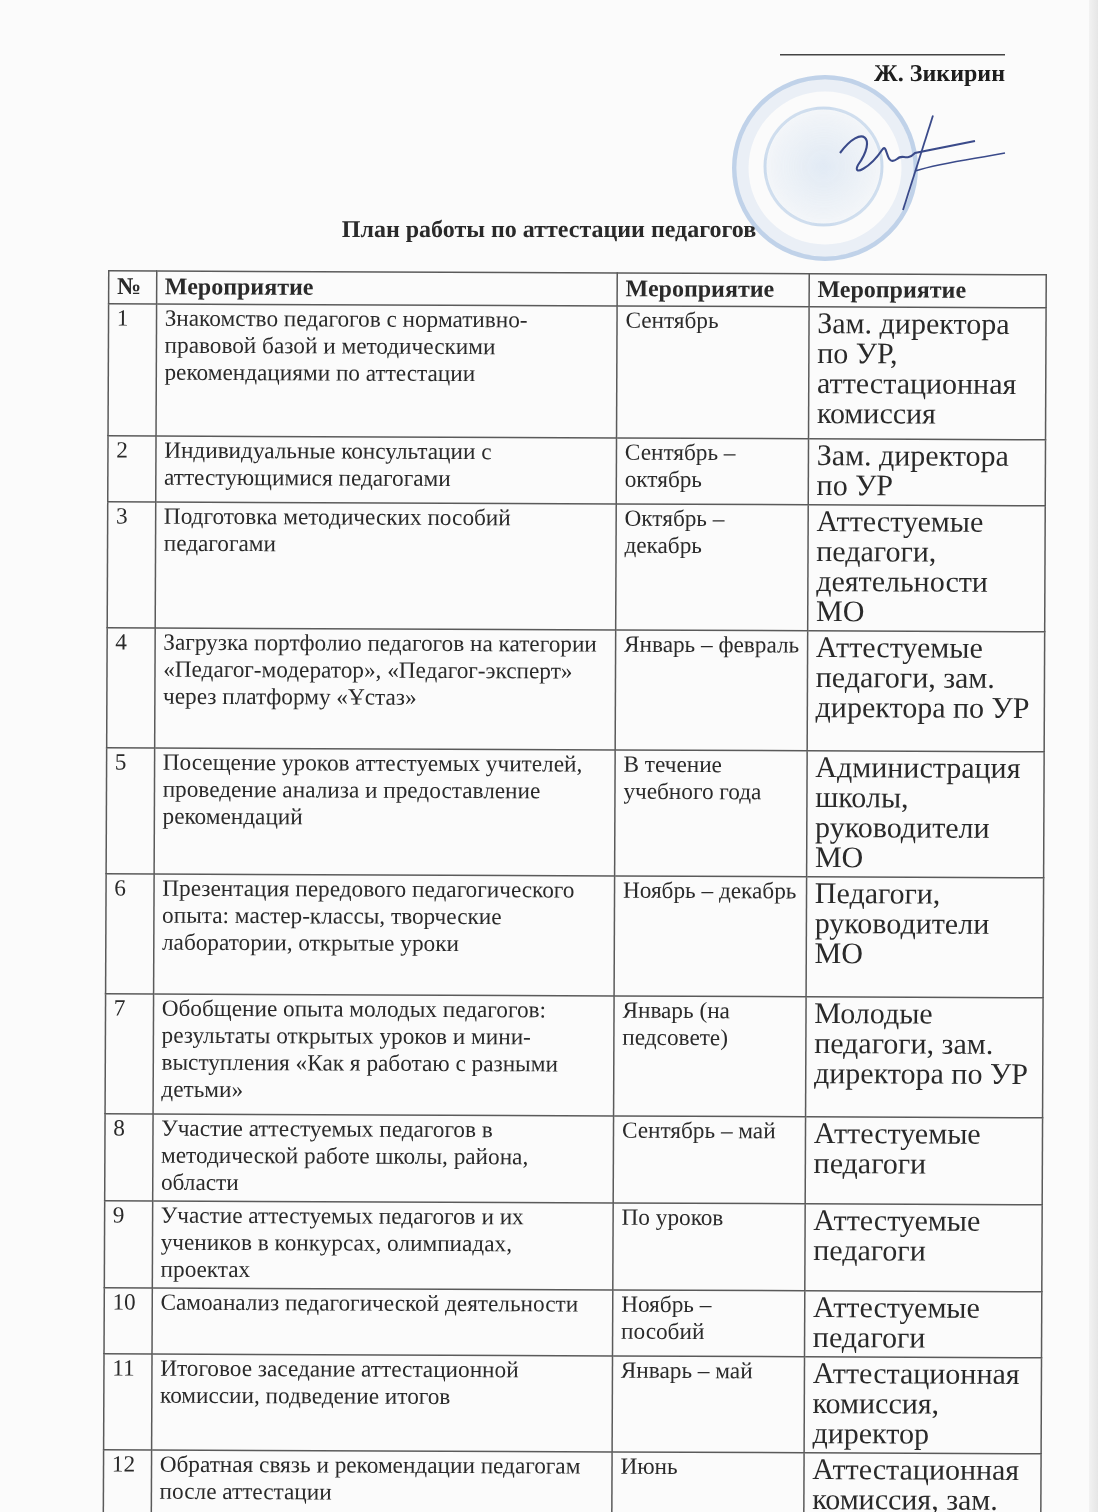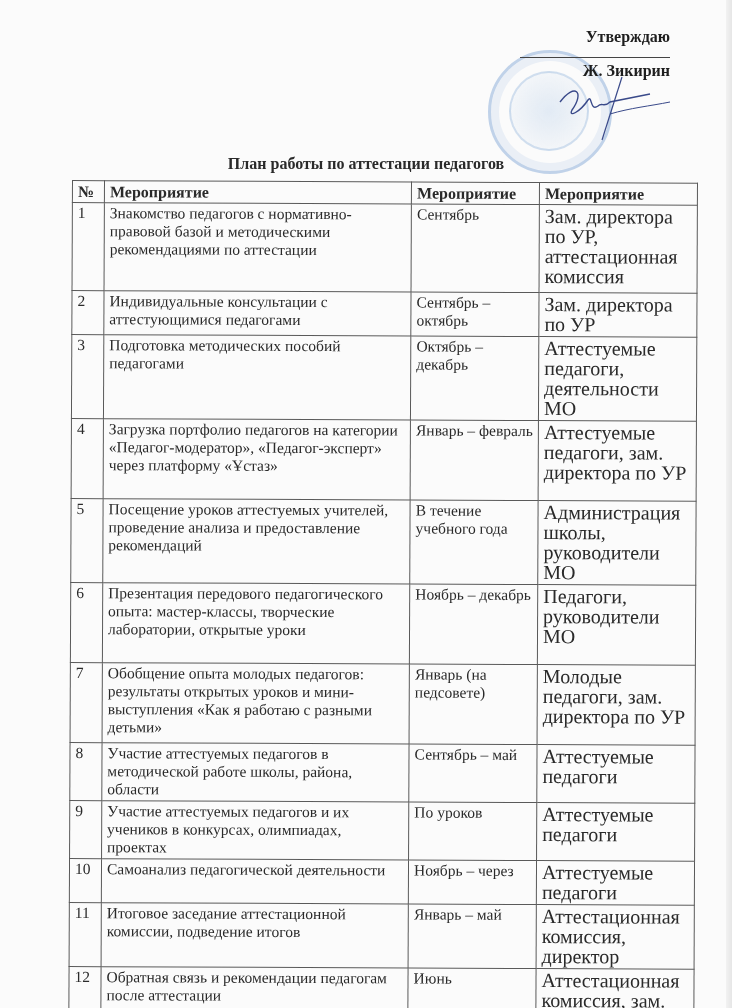--- a/index.html
+++ b/index.html
@@ -34,21 +34,21 @@
     .stamp-inner {
       position: absolute; left: 18px; top: 18px; width: 76px; height: 76px;
       border-radius: 50%; border: 2px solid rgba(130,170,215,0.35);
       background: radial-gradient(circle, rgba(150,185,225,0.25) 0%, rgba(150,185,225,0.08) 70%, transparent 72%);
     }
     .signature {
       position: absolute; left: 540px; top: 72px; width: 140px; height: 70px;
     }
     
     .title {
-      position: absolute; left: 0; width: 732px; top: 155px;
+      position: absolute; left: 0; width: 732px; top: 145px;
       text-align: center; font-weight: bold; font-size: 16px; line-height: 18px;
     }
     
     table.plan {
       position: absolute; left: 72px; top: 180px; width: 626px;
       border-collapse: collapse; font-size: 15.5px; line-height: 18px;
       transform: rotate(0.25deg); transform-origin: left top;
     }
     table.plan th, table.plan td {
       border: 1px solid #5a5a5a; vertical-align: top; text-align: left;
@@ -65,21 +65,20 @@
 </head>
 <body>
 
 <div class="page-edge"></div>
 
 <div class="stamp">
   <div class="stamp-inner"></div>
 </div>
 
 <div class="approval">
-  <div>Утверждаю</div>
   <span class="sig-line"></span>
   <div class="name">Ж. Зикирин</div>
 </div>
 
 <svg class="signature" viewBox="0 0 140 70">
   <path d="M20 30 C 35 10, 45 20, 32 38 C 28 46, 40 40, 48 28 C 52 22, 50 40, 58 34 C 62 30, 64 36, 70 30 L 110 22" fill="none" stroke="#3a4a8a" stroke-width="1.4"></path>
   <path d="M82 5 L 62 68" fill="none" stroke="#3a4a8a" stroke-width="1.2"></path>
   <path d="M70 42 C 90 36, 110 34, 130 30" fill="none" stroke="#3a4a8a" stroke-width="1"></path>
 </svg>
 
@@ -153,21 +152,21 @@
     </tr>
     <tr style="height:58px">
       <td class="num">9</td>
       <td>Участие аттестуемых педагогов и их учеников в конкурсах, олимпиадах, проектах</td>
       <td>По уроков</td>
       <td class="resp">Аттестуемые педагоги</td>
     </tr>
     <tr style="height:40px">
       <td class="num">10</td>
       <td>Самоанализ педагогической деятельности</td>
-      <td>Ноябрь – через</td>
+      <td>Ноябрь – пособий</td>
       <td class="resp">Аттестуемые педагоги</td>
     </tr>
     <tr style="height:58px">
       <td class="num">11</td>
       <td>Итоговое заседание аттестационной комиссии, подведение итогов</td>
       <td>Январь – май</td>
       <td class="resp">Аттестационная комиссия, директор</td>
     </tr>
     <tr style="height:64px">
       <td class="num">12</td>

